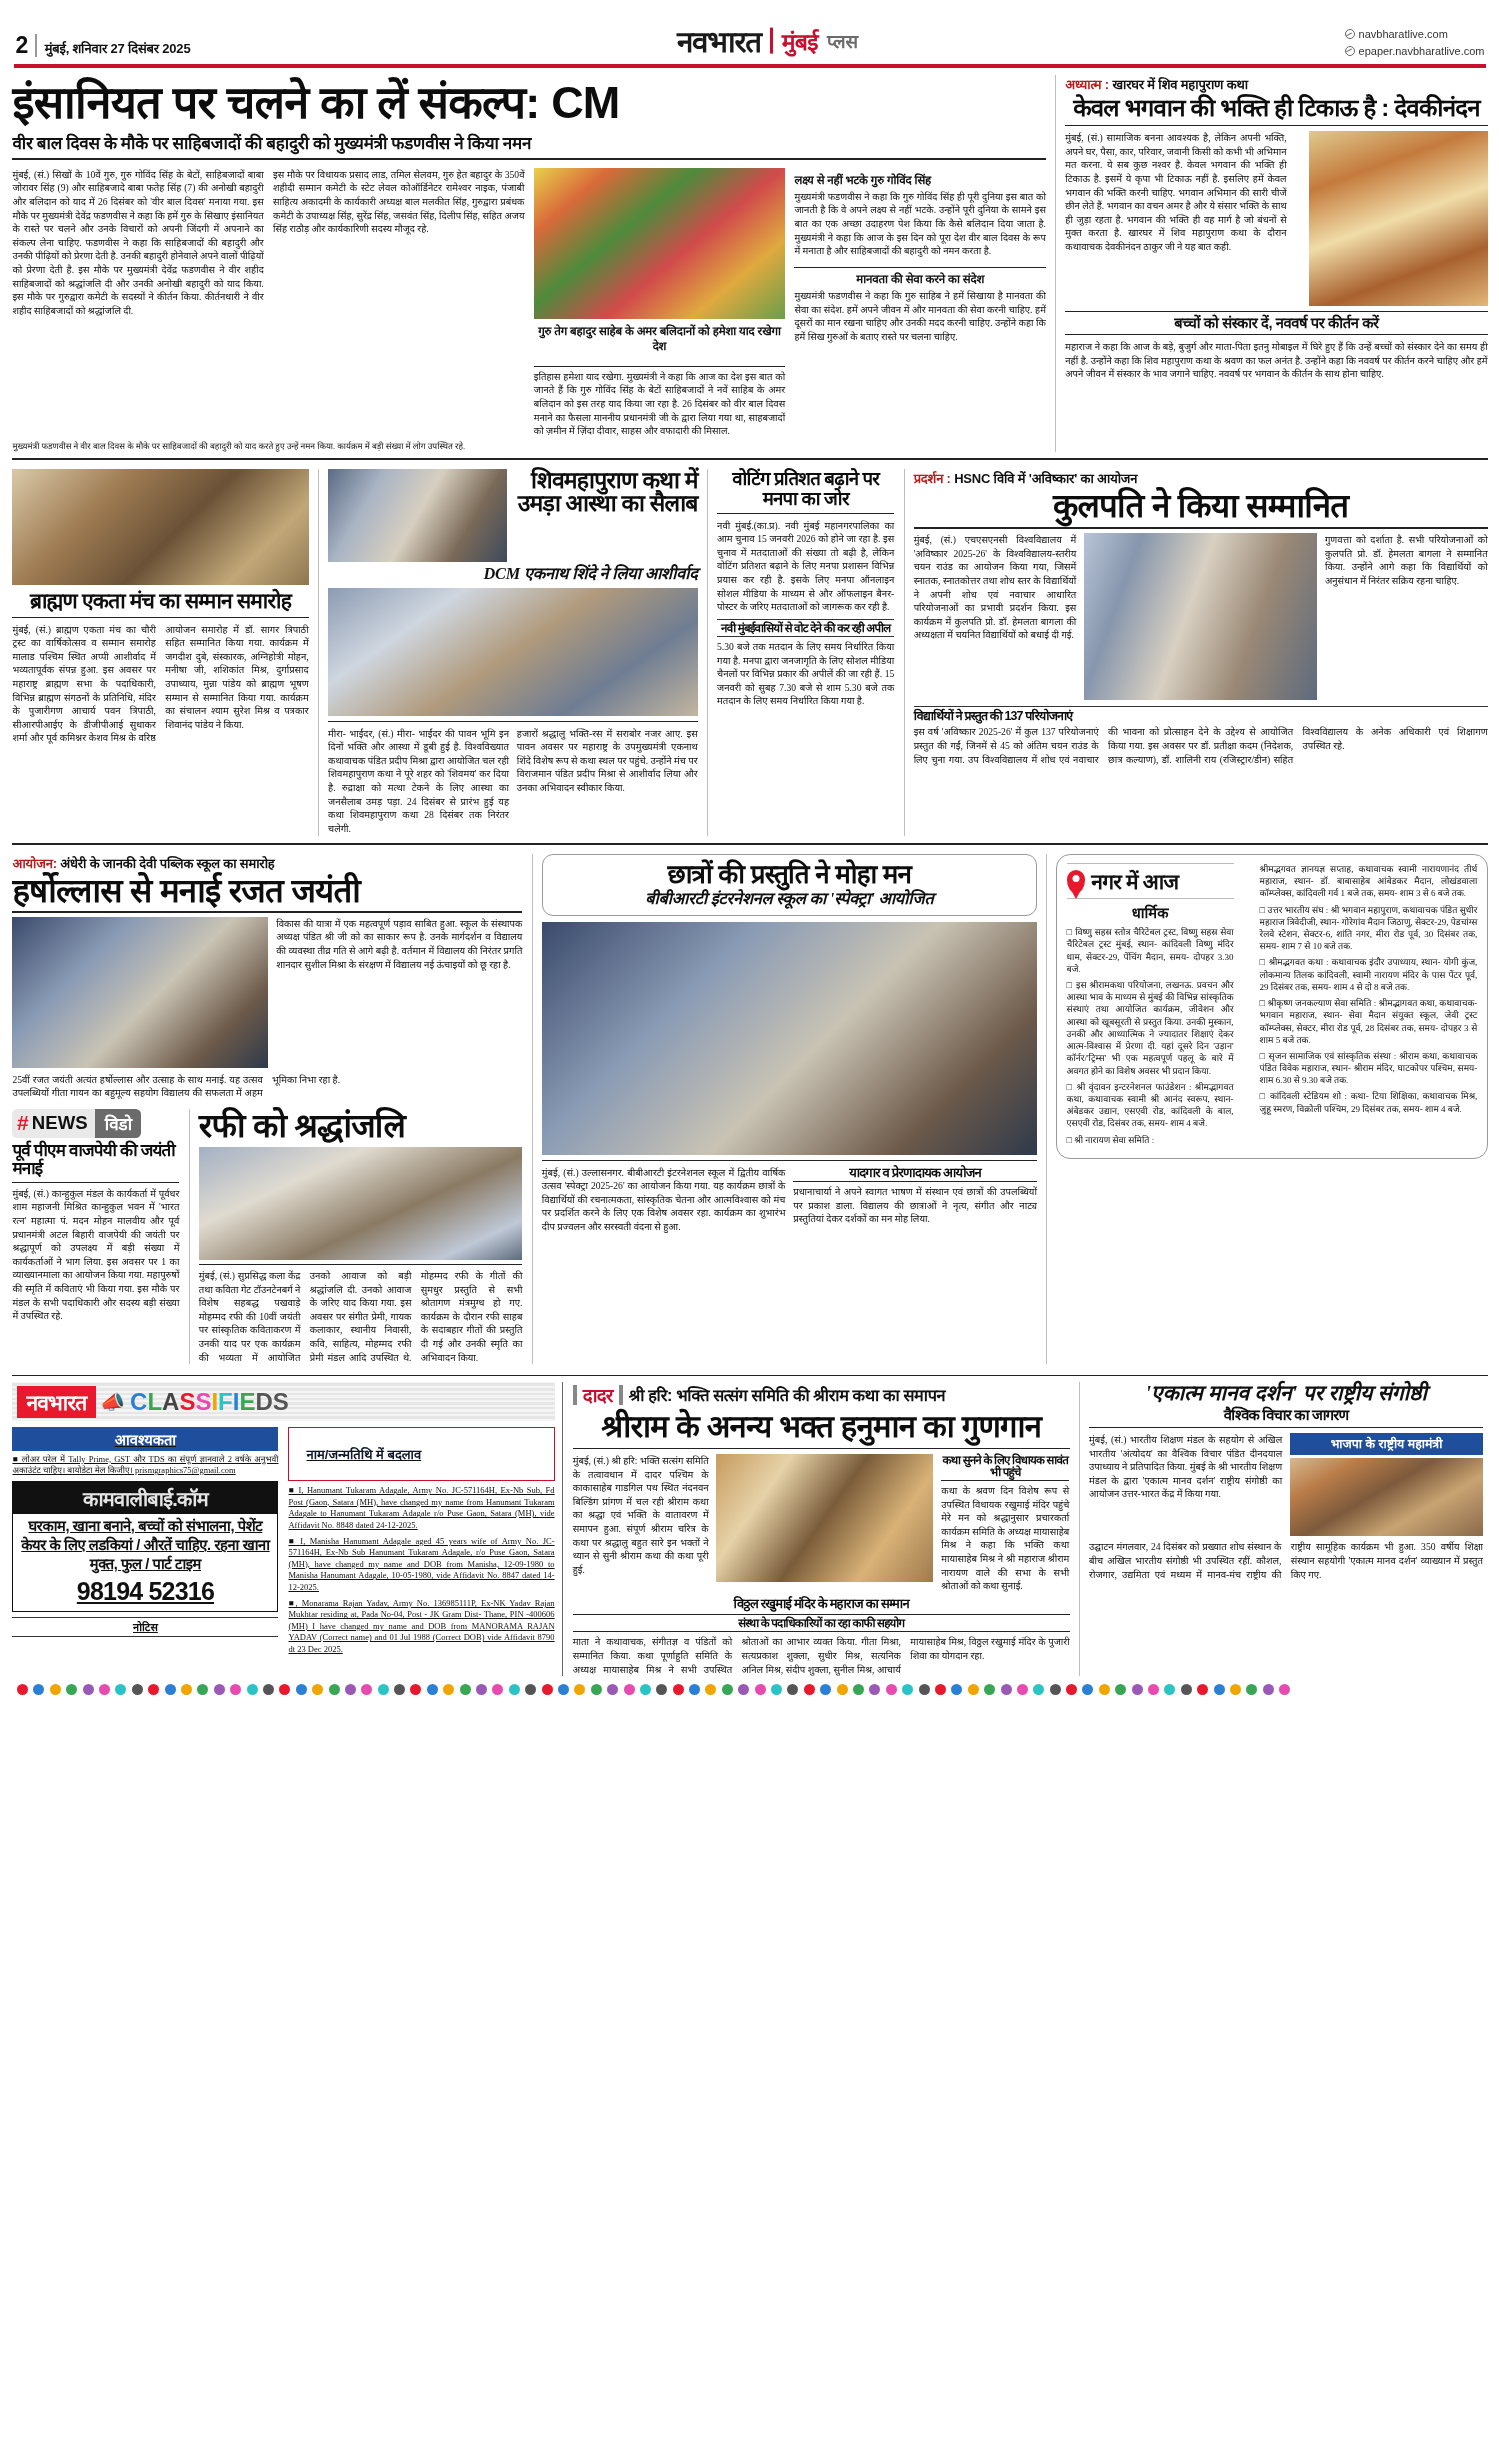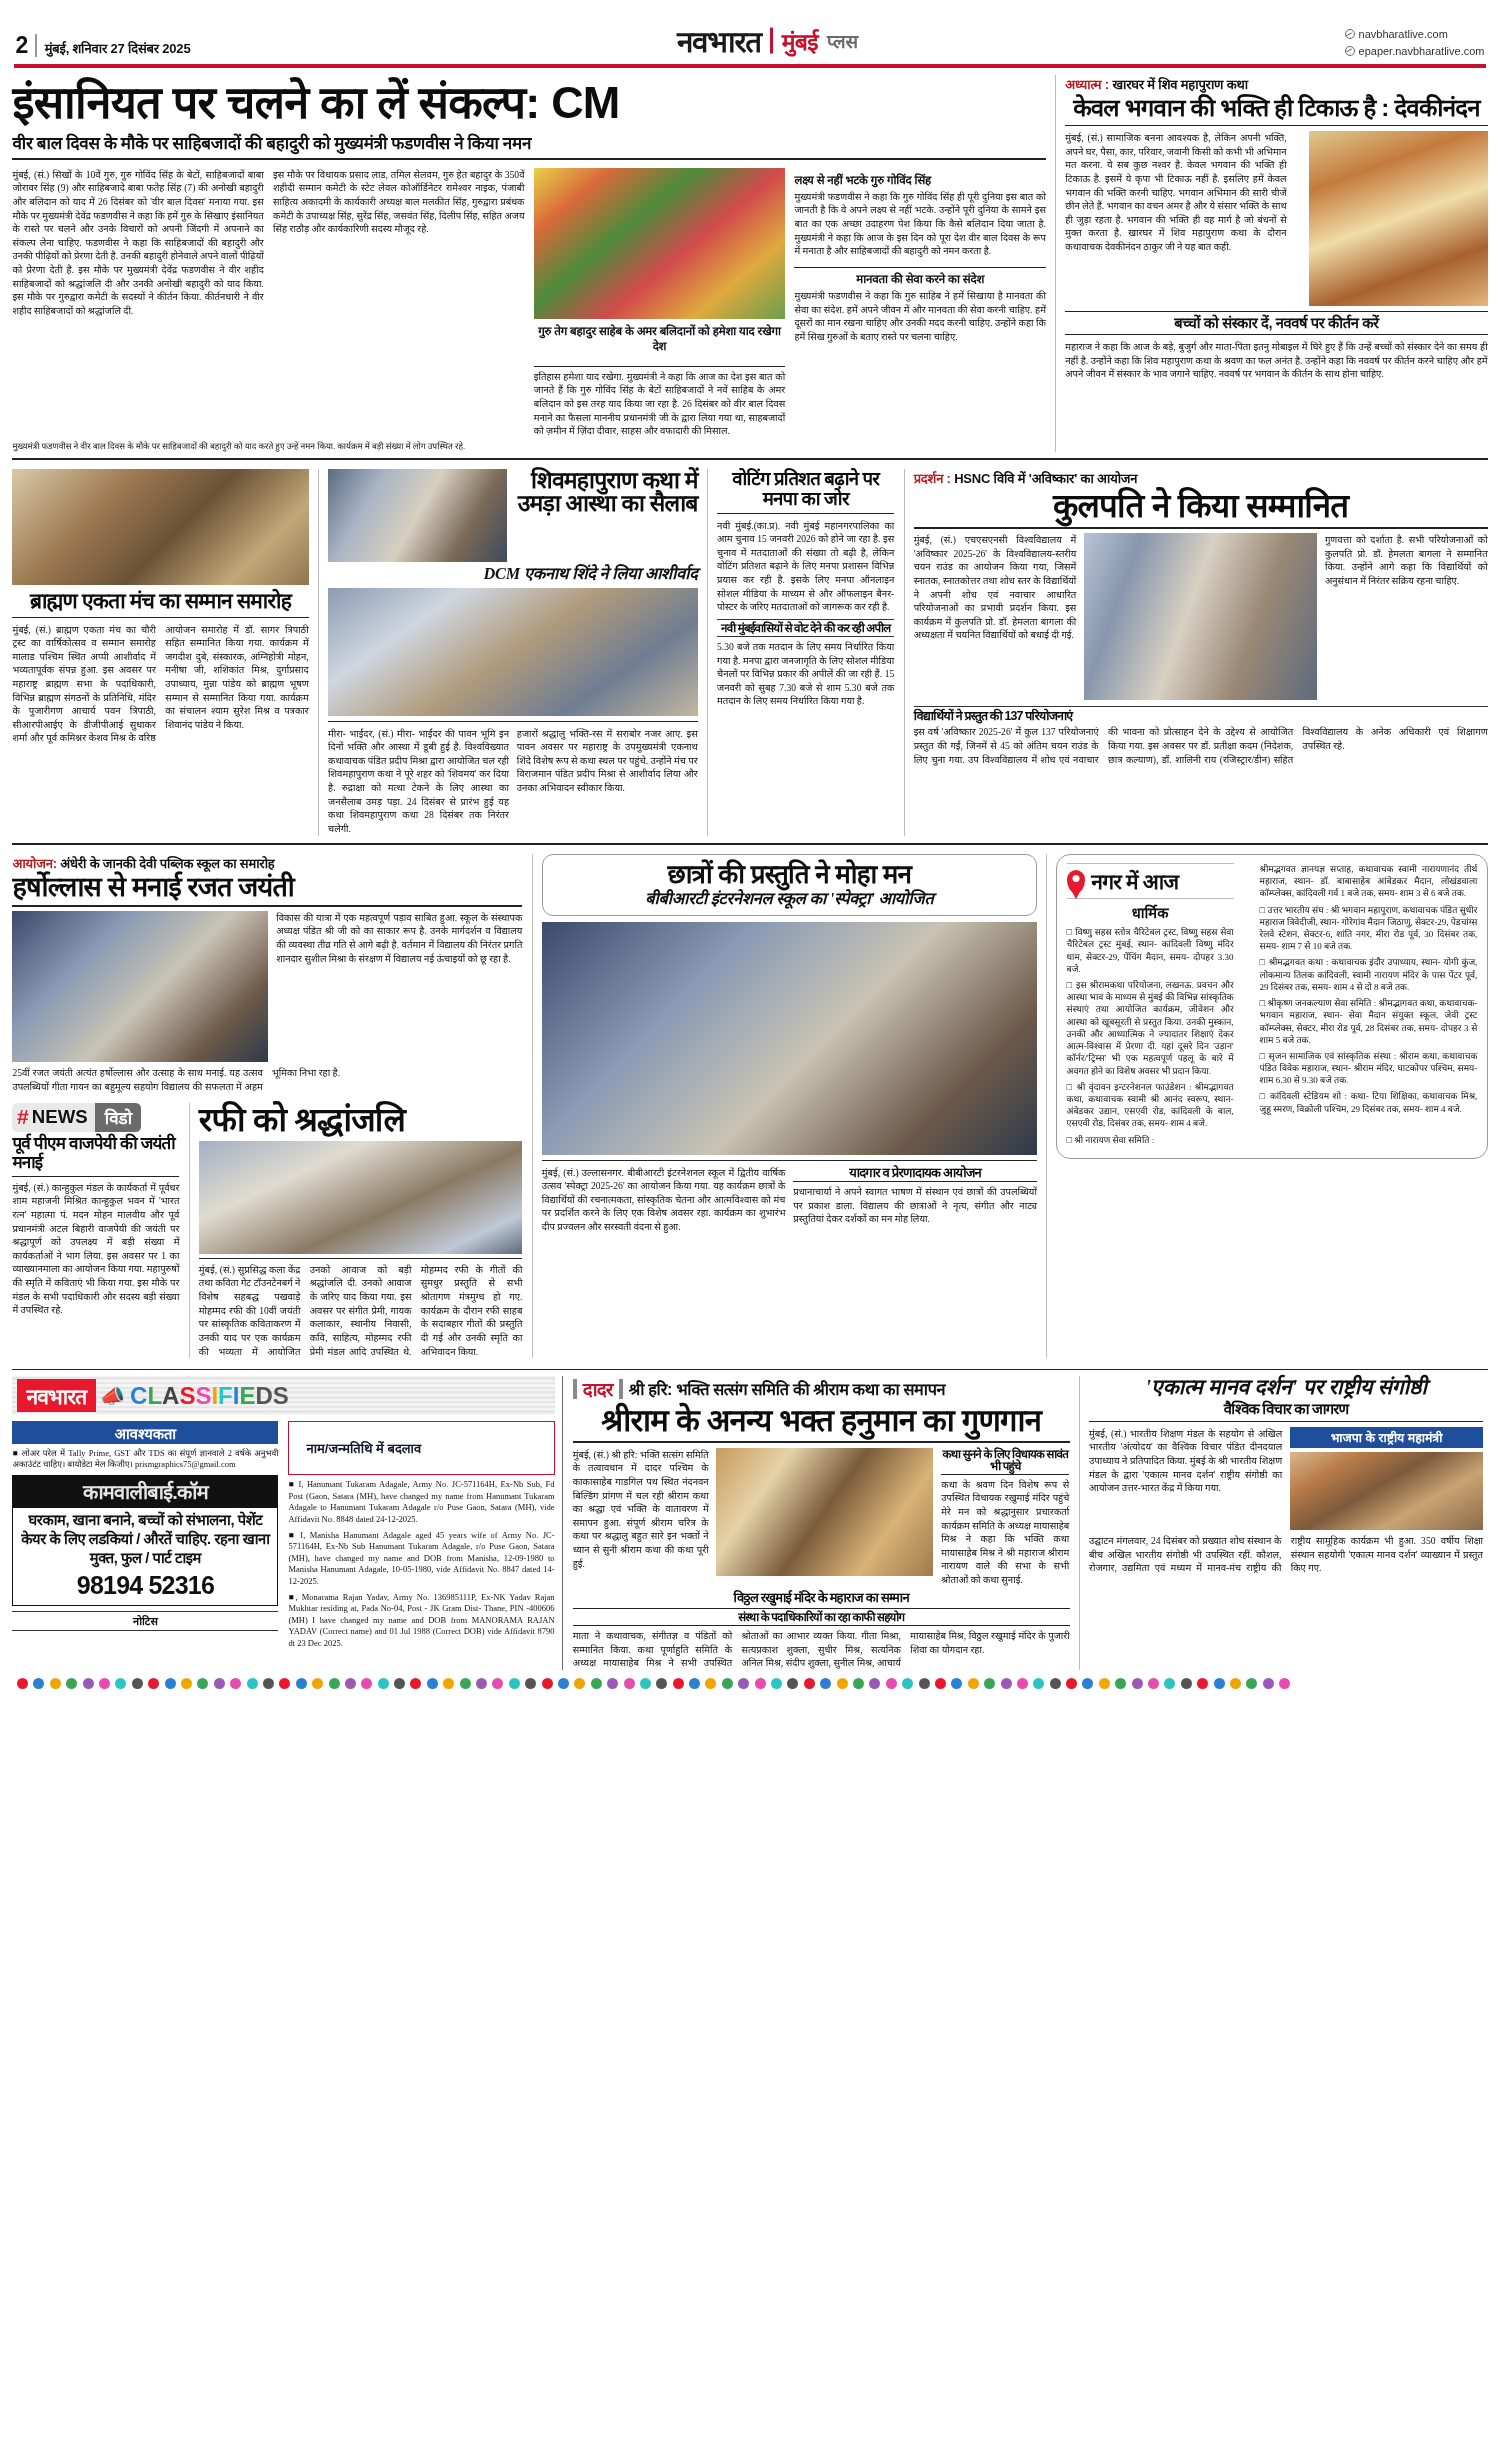--- a/index.html
+++ b/index.html
@@ -103,21 +103,21 @@
   .cls-wrap { width: 551px; border-right: 1.2px solid #666; padding-right: 7.8px; }
   .cls-banner { display: flex; align-items: center; background: repeating-linear-gradient(0deg,#f4f4f4 0 2.3px,#e6e6e6 2.3px 4.7px); padding: 3.1px 4.7px; }
   .cls-nb { background: #e8192c; color: #fff; font-family: "Liberation Sans", sans-serif; font-weight: bold; font-size: 21px; padding: 2.3px 9.3px; letter-spacing: -0.8px; }
   .cls-mega { font-size: 20px; margin: 0 4.7px; }
   .cls-word { font-family: "Liberation Sans", sans-serif; font-weight: bold; font-size: 24px; letter-spacing: 0px; }
   .cls-word span:nth-child(1){color:#2b7fd4;} .cls-word span:nth-child(2){color:#3aa655;}
   .cls-word span:nth-child(3){color:#444;} .cls-word span:nth-child(4){color:#e8192c;}
   .cls-word span:nth-child(5){color:#e84bb0;} .cls-word span:nth-child(6){color:#f0a500;}
   .cls-word span:nth-child(7){color:#2bc4c4;} .cls-word span:nth-child(8){color:#2b7fd4;}
   .cls-word span:nth-child(9){color:#3aa655;} .cls-word span:nth-child(10){color:#555;}
-  .cls-cols { display: grid; grid-template-columns: 1fr 1fr; gap: 10px; margin-top: 6.2px; }
+  .cls-cols { display: grid; grid-template-columns: 1fr 1fr; gap: 10px; margin-top: 6.2px; text-decoration: underline; }
   .cls-hdr-blue { background: #1f4e9c; color: #fff; text-align: center; font-family: "Liberation Sans", sans-serif; font-weight: bold; font-size: 14.7px; padding: 1.6px; }
   .cls-hdr-red { background: #fff; color: #0f172a; font-family: "Liberation Sans", sans-serif; font-weight: bold; font-size: 13px; padding: 17px; border:1.6px solid #c8102e; }
   .cls-black { background: #111; color: #e5e5e5; text-align: center; font-family: "Liberation Sans", sans-serif; font-weight: bold; font-size: 20px; padding: 2.3px; letter-spacing:-0.8px; }
   .cls-bigtext { font-family: "Liberation Sans", sans-serif; font-weight: bold; font-size: 14.7px; text-align: center; line-height: 1.3; padding: 3.1px 1.6px; letter-spacing: -0.4px; }
   .cls-phone { font-family: "Liberation Sans", sans-serif; font-weight: bold; font-size: 25px; text-align: center; letter-spacing: -0.8px; }
   .cls-small { font-family: "Liberation Serif", serif; font-size: 8.5px; line-height: 1.35; text-align: justify; }
   .cls-notice { text-align:center; font-family:"Liberation Sans",sans-serif; font-weight:bold; font-size:11px; border-top:1.2px solid #333;border-bottom:1.2px solid #333; margin-top:4.7px; padding:1.6px; }
 
   .dadar-wrap { width: 497px; }
   .dadar-tag { display:flex; align-items:center; gap:6.2px; }
@@ -271,21 +271,21 @@
 
   <div class="hr-med" style="margin-top:7.8px"></div>
 
   <div class="band3">
 
     <div class="b3-a">
       <div class="kicker">
         <span class="k-red">आयोजन:</span>
         <span>अंधेरी के जानकी देवी पब्लिक स्कूल का समारोह</span>
       </div>
-      <div class="hl" style="font-size:27px;margin-top:1.6px">हर्षोल्लास से मनाई रजत जयंती</div>
+      <div class="hl" style="font-size:33px;margin-top:1.6px">हर्षोल्लास से मनाई रजत जयंती</div>
       <div class="hr-med" style="margin:3.9px 0"></div>
       <div style="display:flex;gap:7.8px">
         <div class="photo p3" style="width:256px;height:151px;flex:none"></div>
         <p class="body-t" style="flex:1">विकास की यात्रा में एक महत्वपूर्ण पड़ाव साबित हुआ. स्कूल के संस्थापक अध्यक्ष पंडित श्री जी को का साकार रूप है. उनके मार्गदर्शन व विद्यालय की व्यवस्था तीव्र गति से आगे बढ़ी है. वर्तमान में विद्यालय की निरंतर प्रगति शानदार सुशील मिश्रा के संरक्षण में विद्यालय नई ऊंचाइयों को छू रहा है.</p>
       </div>
       <p class="body-t two-col" style="margin-top:4.7px">25वीं रजत जयंती अत्यंत हर्षोल्लास और उत्साह के साथ मनाई. यह उत्सव उपलब्धियों गीता गायन का बहुमूल्य सहयोग विद्यालय की सफलता में अहम भूमिका निभा रहा है.</p>
 
       <div class="band4">
         <div style="width:167px">
           <div class="newsbadge">

